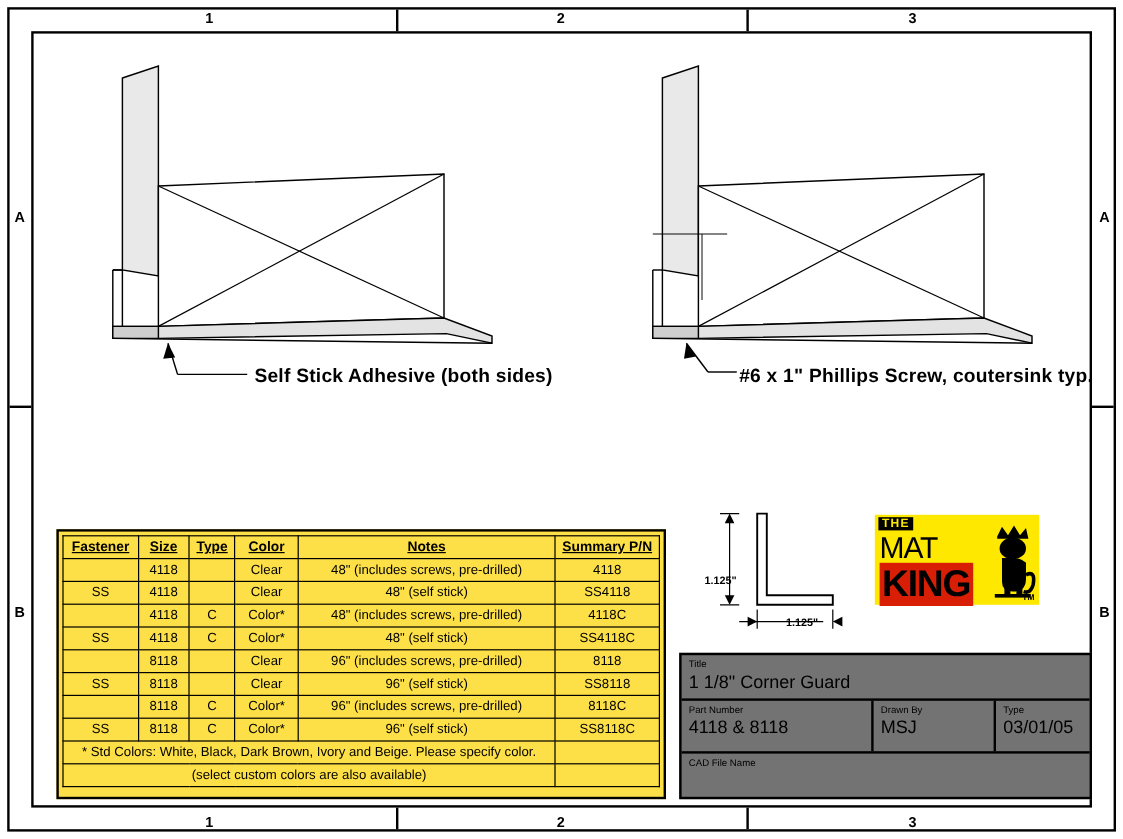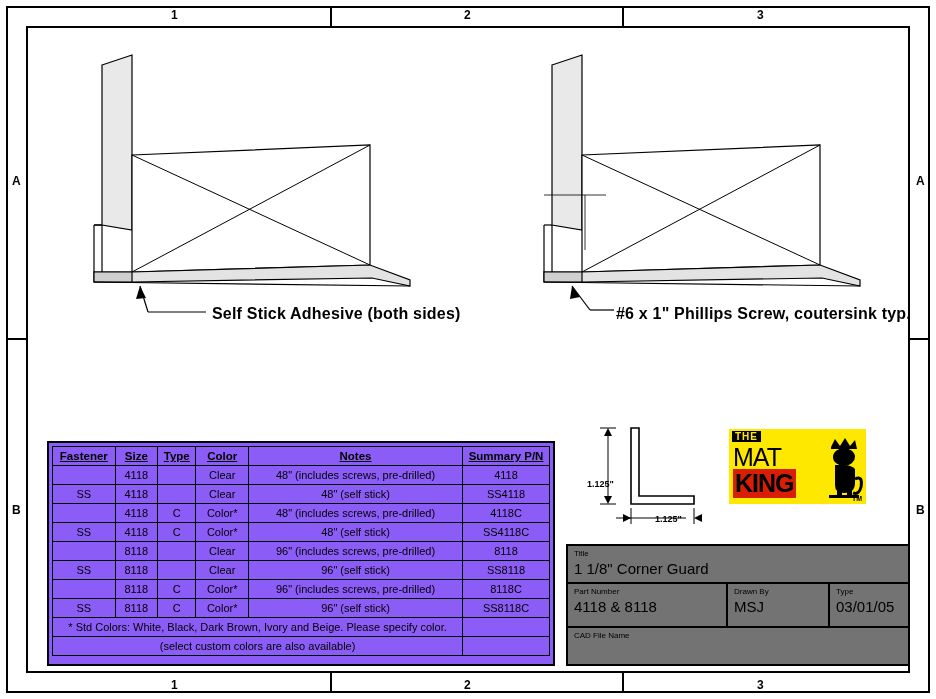--- a/index.html
+++ b/index.html
@@ -33,21 +33,21 @@
   .draw-svg { position:absolute; }
 
   .callout-text {
     position:absolute; font-size:16px; font-weight:bold; letter-spacing:0.2px;
     font-family:"Liberation Sans", sans-serif; white-space:nowrap;
   }
 
   
   .spec-table-wrap {
     position:absolute; left:47px; top:441px; width:508px; height:225px;
-    border:2px solid #000; background:#8b5cf6; padding:3px;
+    border:2px solid #000; background:#fde047; padding:3px;
   }
   table.spec {
     border-collapse:collapse; width:100%; font-size:11px;
     font-family:"Liberation Sans", sans-serif;
   }
   table.spec th, table.spec td {
     border:1px solid #000; padding:1px 3px; text-align:center; height:19px;
     font-weight:normal; white-space:nowrap;
   }
   table.spec th {
@@ -85,21 +85,21 @@
     font-size:10px; font-weight:bold; padding:0 3px; letter-spacing:1px;
     font-family:"Liberation Sans", sans-serif;
   }
   .logo .mat {
     position:absolute; left:4px; top:14px; color:#000; font-size:25px;
     font-weight:normal; font-family:"Liberation Sans", sans-serif; letter-spacing:-1px;
     -webkit-text-stroke:0;
   }
   .logo .king {
     position:absolute; left:4px; top:40px; background:#d81e05; color:#000;
-    font-size:25px; font-weight:bold; font-family:"Liberation Sans", sans-serif;
+    font-size:31px; font-weight:bold; font-family:"Liberation Sans", sans-serif;
     letter-spacing:-1px; padding:0 2px;
   }
   .logo .tm {
     position:absolute; right:4px; bottom:2px; font-size:7px; font-weight:bold;
   }
 </style>
 </head>
 <body>
 
 <div id="sheet">

